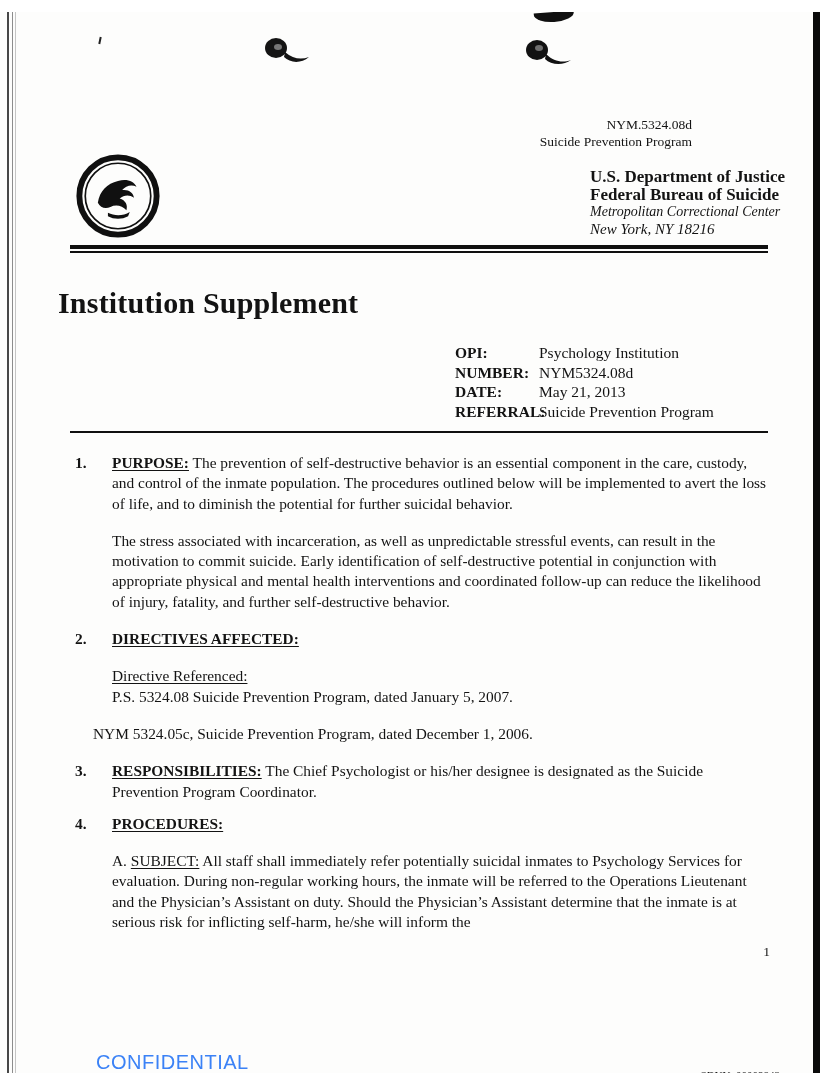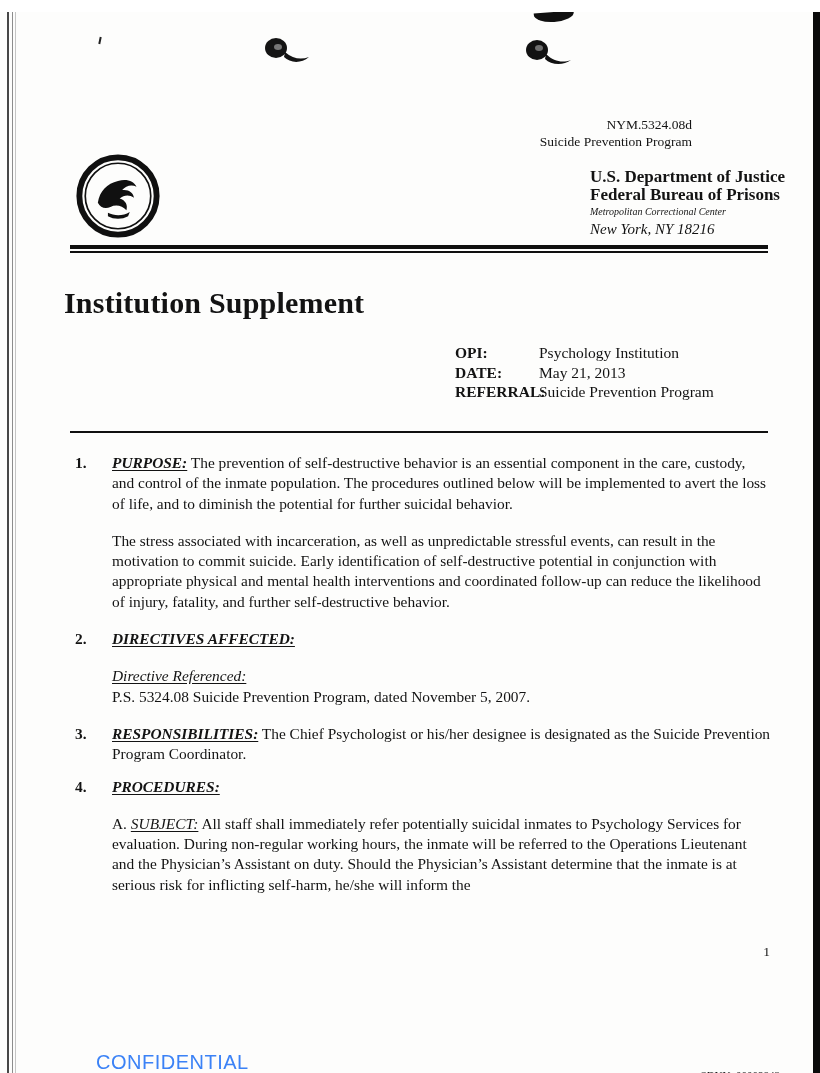--- a/index.html
+++ b/index.html
@@ -31,45 +31,45 @@
   .tick { position: absolute; left: 99px; top: 25px; width: 2px; height: 7px; background: #222; transform: rotate(12deg); }
 
   
   .ref-block {
     position: absolute; top: 104px; right: 128px;
     text-align: right; font-size: 13.5px; line-height: 17px;
   }
   .seal { position: absolute; left: 76px; top: 142px; width: 84px; height: 84px; }
   .agency { position: absolute; left: 590px; top: 156px; line-height: 17.5px; }
   .agency-dept, .agency-bureau { font-weight: bold; font-size: 17px; }
-  .agency-facility { font-style: italic; font-size: 10px; }
+  .agency-facility { font-style: italic; font-size: 14px; }
   .agency-location { font-style: italic; font-size: 15px; }
 
   .rule-double {
     position: absolute; left: 70px; top: 233px; width: 698px; height: 2px;
     border-top: 4px solid #0f0f0f; border-bottom: 2px solid #0f0f0f;
   }
 
   .title {
-    position: absolute; left: 64px; top: 274px; margin: 0;
+    position: absolute; left: 58px; top: 274px; margin: 0;
     font-size: 30px; font-weight: bold; letter-spacing: 0.2px;
   }
 
   .meta { position: absolute; left: 455px; top: 331px; font-size: 15.5px; line-height: 19.5px; }
   .meta-label { display: inline-block; width: 84px; font-weight: bold; }
 
   .rule-thin { position: absolute; left: 70px; top: 419px; width: 698px; height: 2px; background: #101010; }
 
   
   .body { position: absolute; left: 75px; top: 441px; width: 696px; font-size: 15.4px; line-height: 20.3px; }
   .para { position: relative; padding-left: 37px; margin: 0 0 17px 0; }
   .para.tight { margin-bottom: 12px; }
   .num { position: absolute; left: 0; top: 0; font-weight: bold; }
   .b { font-weight: bold; }
-  .u { text-decoration: underline; text-underline-offset: 2px; font-style: italic; }
+  .u { text-decoration: underline; text-underline-offset: 2px; }
   .outdent { margin-left: -19px; }
 
   
   .pageno { position: absolute; top: 932px; right: 50px; font-size: 13.5px; }
   .confidential {
     position: absolute; left: 96px; top: 1039px;
     font-family: "Liberation Sans", "DejaVu Sans", sans-serif;
     font-size: 20px; color: #3b82f6; letter-spacing: 0.5px;
   }
   .bates {
@@ -114,32 +114,35 @@
     <svg width="84" height="84" viewBox="0 0 100 100">
       <circle cx="50" cy="50" r="46" fill="none" stroke="#101010" stroke-width="7"></circle>
       <circle cx="50" cy="50" r="39" fill="none" stroke="#101010" stroke-width="2"></circle>
       <path d="M26 58 C28 44 37 35 50 32 C60 29 69 32 72 39 C66 36 59 38 55 43 C63 42 68 46 69 52 C63 48 57 49 52 53 C59 55 62 61 60 67 C55 61 47 60 41 63 C35 66 29 64 26 58 Z" fill="#101010"></path>
       <path d="M38 70 C46 74 56 74 64 69 L62 74 C55 78 45 78 38 74 Z" fill="#101010"></path>
     </svg>
   </div>
 
   <div class="agency">
     <div class="agency-dept">U.S. Department of Justice</div>
-    <div class="agency-bureau">Federal Bureau of Prisons</div>
+    <div class="agency-bureau">Federal Bureau of Suicide</div>
     <div class="agency-facility">Metropolitan Correctional Center</div>
     <div class="agency-location">New York, NY 18216</div>
   </div>
 
   <div class="rule-double"></div>
 
   <h1 class="title">Institution Supplement</h1>
 
   <div class="meta">
     <div class="meta-row">
       <span class="meta-label">OPI:</span><span class="meta-value">Psychology Institution</span>
+    </div>
+    <div class="meta-row">
+      <span class="meta-label">NUMBER:</span><span class="meta-value">NYM5324.08d</span>
     </div>
     <div class="meta-row">
       <span class="meta-label">DATE:</span><span class="meta-value">May 21, 2013</span>
     </div>
     <div class="meta-row">
       <span class="meta-label">REFERRAL:</span><span class="meta-value">Suicide Prevention Program</span>
     </div>
   </div>
 
   <div class="rule-thin"></div>
@@ -156,24 +159,25 @@
       <span>The stress associated with incarceration, as well as unpredictable stressful events, can result in the motivation to commit suicide. Early identification of self-destructive potential in conjunction with appropriate physical and mental health interventions and coordinated follow-up can reduce the likelihood of injury, fatality, and further self-destructive behavior.</span>
     </div>
 
     <div class="para">
       <span class="num">2.</span>
       <span class="b u">DIRECTIVES AFFECTED:</span>
     </div>
 
     <div class="para">
       <div><span class="u">Directive Referenced:</span></div>
-      <div>P.S. 5324.08 Suicide Prevention Program, dated November 5, 2007.</div>
-    </div>
-
-    <div class="para">
+      <div>P.S. 5324.08 Suicide Prevention Program, dated January 5, 2007.</div>
+    </div>
+
+    <div class="para">
+      <div class="outdent">NYM 5324.05c, Suicide Prevention Program, dated December 1, 2006.</div>
     </div>
 
     <div class="para tight">
       <span class="num">3.</span>
       <span class="b u">RESPONSIBILITIES:</span>
       <span>The Chief Psychologist or his/her designee is designated as the Suicide Prevention Program Coordinator.</span>
     </div>
 
     <div class="para">
       <span class="num">4.</span>

